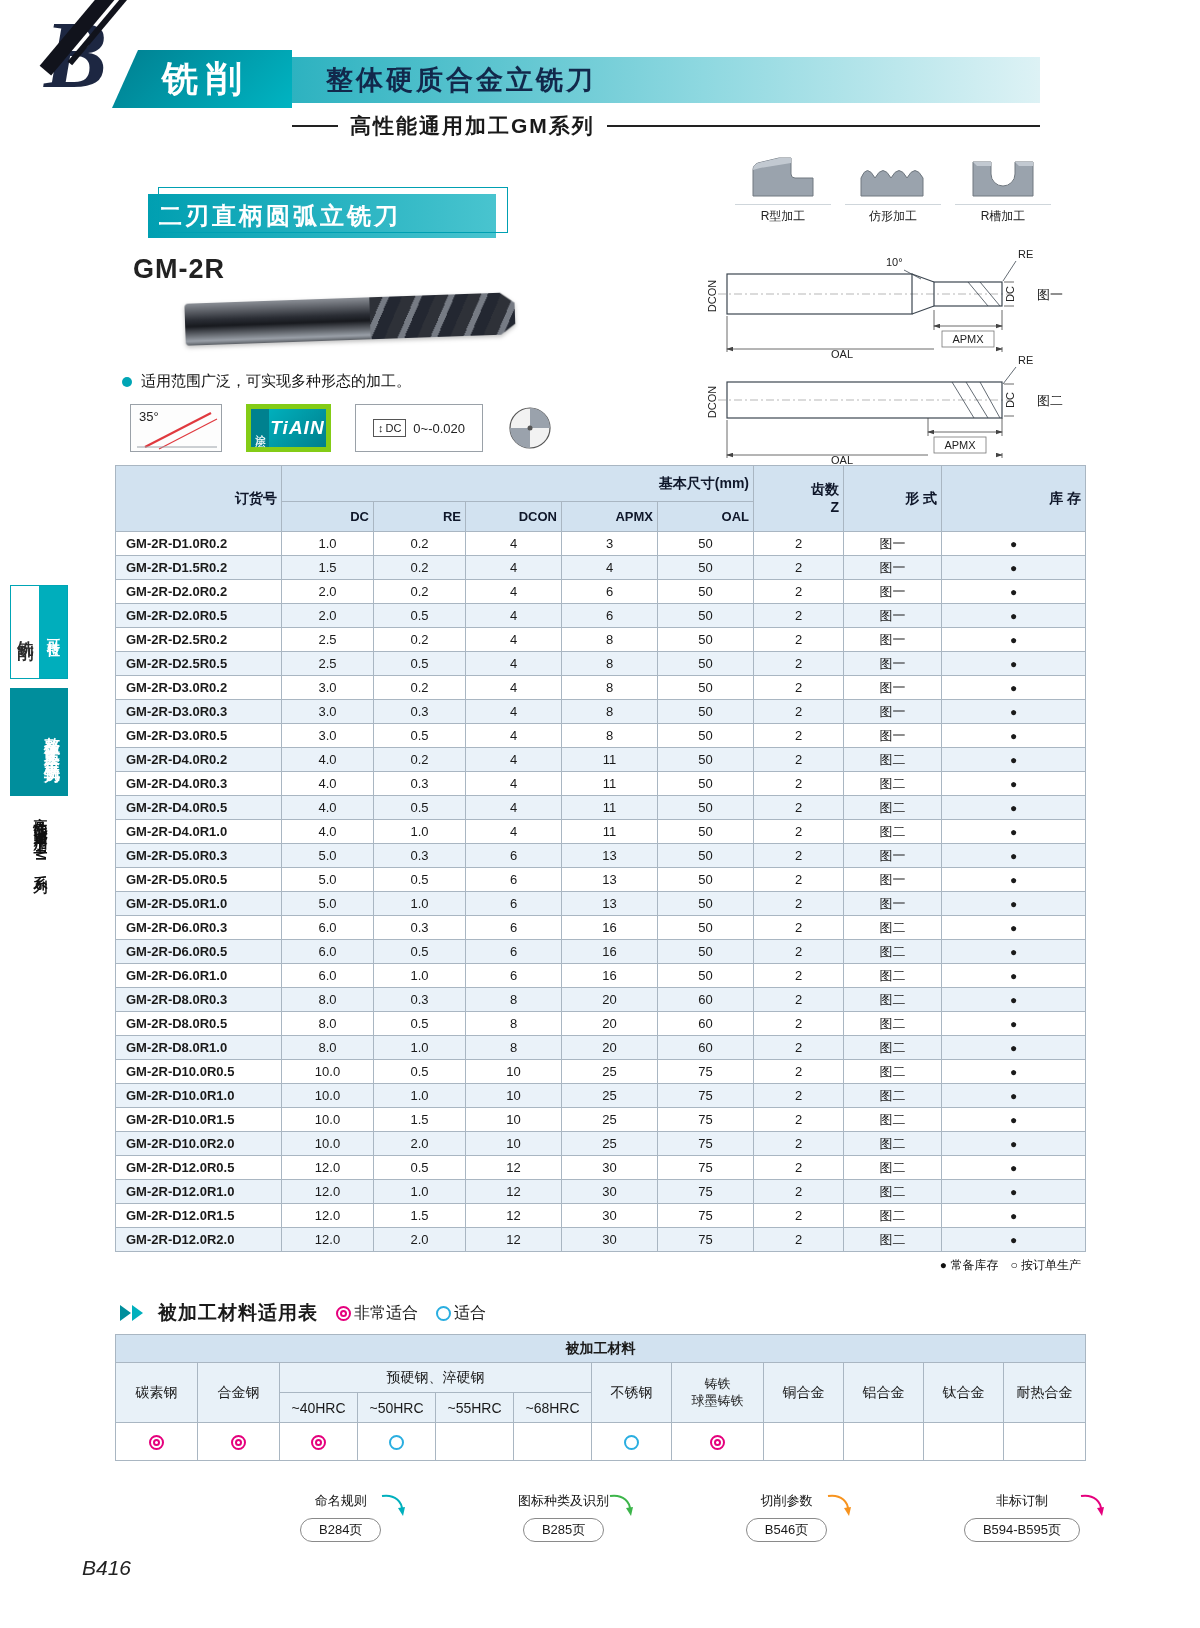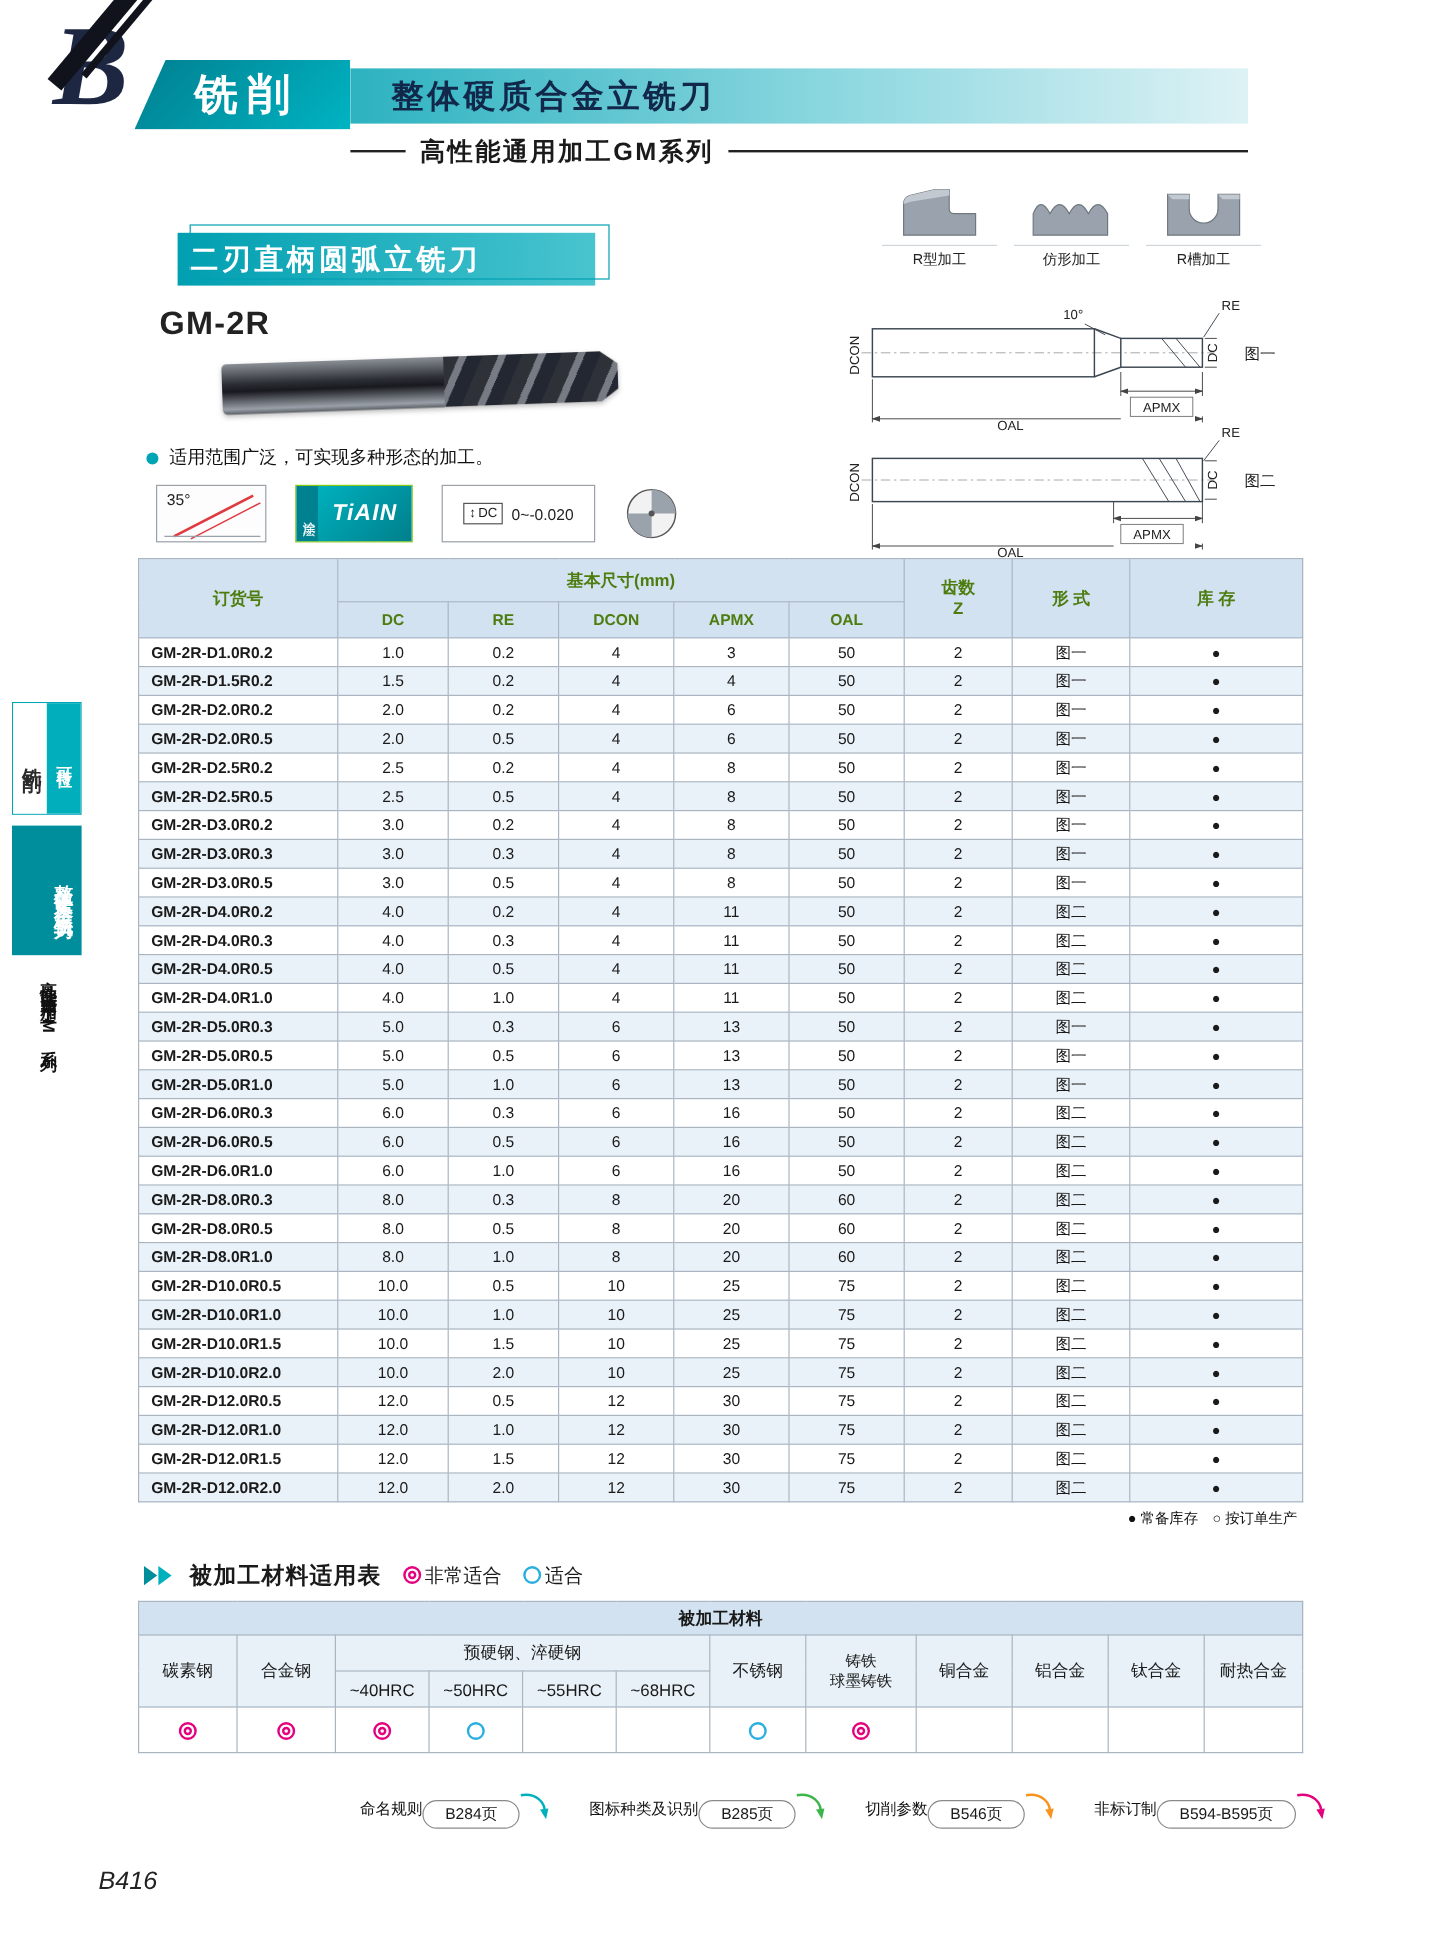--- a/index.html
+++ b/index.html
@@ -48,21 +48,21 @@
   .tool-flutes { width:44%; height:100%;
     background:repeating-linear-gradient(115deg,#2e3138 0 12px,#767b84 12px 18px,#232731 18px 30px);
     clip-path:polygon(0 0,90% 0,100% 25%,100% 75%,90% 100%,0 100%); }
   .desc-line { position:absolute; left:122px; top:372px; display:flex; align-items:center; gap:9px; }
   .desc-dot { width:10px; height:10px; border-radius:50%; background:#00a5b5; }
   .desc-text { font-size:15px; color:#111; }
 
   .features { position:absolute; left:130px; top:404px; display:flex; gap:24px; align-items:center; }
   .feat-helix { width:92px; height:48px; border:1px solid #9aa1a8; background:#fdfdfd; position:relative;text-align:center; }
   .feat-helix svg { position:absolute; inset:0; }
-  .feat-coating { width:98px; height:48px; display:flex; border:1px solid #84cc16; }
+  .feat-coating { width:85px; height:48px; display:flex; border:5px solid #84cc16; }
   .coat-label { writing-mode:vertical-rl; background:#00818f; color:#fff; font-size:11px;
     display:flex; align-items:center; justify-content:center; width:18px; letter-spacing:2px; }
   .coat-value { flex:1; background:linear-gradient(135deg,#00b0bd,#007f8c); display:flex; align-items:center;
     justify-content:center; color:#fff; font-weight:bold; font-style:italic; font-size:19px; letter-spacing:1px; }
   .feat-tol { width:128px; height:48px; border:1px solid #9aa1a8; background:#fff; display:flex;
     align-items:center; justify-content:center; gap:7px; }
   .tol-glyph { border:1px solid #555; font-size:11px; padding:2px 4px; display:inline-flex; align-items:center; gap:2px; }
   .tol-value { font-size:13px; color:#222; }
   .feat-endview svg { display:block; }
 
@@ -75,21 +75,21 @@
   .centerline { stroke:#888; stroke-width:.6; stroke-dasharray:8 3 2 3; }
   .ext, .dimline { stroke:#444; stroke-width:.8; fill:none; }
   .dim { font-size:11px; fill:#222; }
   .fig { font-size:13px; fill:#222; }
   .label-box { fill:#fff; stroke:#777; stroke-width:.8; }
 
   
   .spec-wrap { position:absolute; left:115px; top:465px; width:970px; }
   table.spec { width:100%; border-collapse:collapse; table-layout:fixed; font-size:13px; }
   table.spec th, table.spec td { border:1px solid #a9b6c2; text-align:center; padding:1px 4px; }
-  table.spec thead th { background:#d2e2f0; font-weight:bold; color:#4d7c0f; }
+  table.spec thead th { background:#d2e2f0; font-weight:bold; color:#0f172a;text-align:right; }
   table.spec thead tr.h1 th { height:36px; font-size:14px; }
   table.spec thead tr.h2 th { height:30px; }
   table.spec tbody td { height:24px; background:#fff; }
   table.spec tbody tr.alt td { background:#eaf2f9; }
   table.spec td.c-no { text-align:left; padding-left:10px; font-weight:bold; }
   table.spec td.c-stock { font-size:12px; }
   .teeth-head div { line-height:1.25; }
   .spec-footnote { text-align:right; font-size:12px; color:#111; margin-top:5px; padding-right:4px; }
 
   
@@ -103,21 +103,21 @@
   table.mat th.colhead { background:#e8f1f8; font-weight:normal; height:30px; }
   td.cast-iron-cell, th.cast-iron-cell { white-space:pre-line; font-size:13px; line-height:1.25; }
   table.mat td.rating-td { height:38px; background:#fff; }
   .sym { display:inline-block; width:15px; height:15px; border-radius:50%; vertical-align:middle; }
   .sym-very { border:2px solid #e5007d; position:relative; }
   .sym-very::after { content:''; position:absolute; inset:2px; border:2px solid #e5007d; border-radius:50%; }
   .sym-ok { border:2px solid #2aaee0; }
 
   
   .footer-links { position:absolute; left:300px; top:1492px; width:780px; display:flex; justify-content:space-between; }
-  .flink { display:flex; flex-direction:row; align-items:center; position:relative; }
+  .flink { display:flex; flex-direction:column; align-items:center; position:relative; }
   .flink-label { font-size:13px; color:#111; }
   .flink-arrow { position:absolute; right:-26px; top:2px; }
   .flink-pill { margin-top:8px; border:1px solid #8a8a8a; border-radius:12px; padding:2px 18px;
     font-size:13px; background:#fff; cursor:pointer; }
   .page-number { position:absolute; left:82px; top:1556px; font-size:21px; font-style:italic; color:#222; }
 
   
   .side-tab1 { position:absolute; left:10px; top:585px; width:58px; height:94px; display:flex; border:1px solid #00a5b5; cursor:pointer; }
   .t1-left { width:50%; background:#fff; color:#2a2a2a; writing-mode:vertical-rl; display:flex;
     align-items:center; justify-content:center; font-size:16px; font-weight:bold; letter-spacing:5px; }

